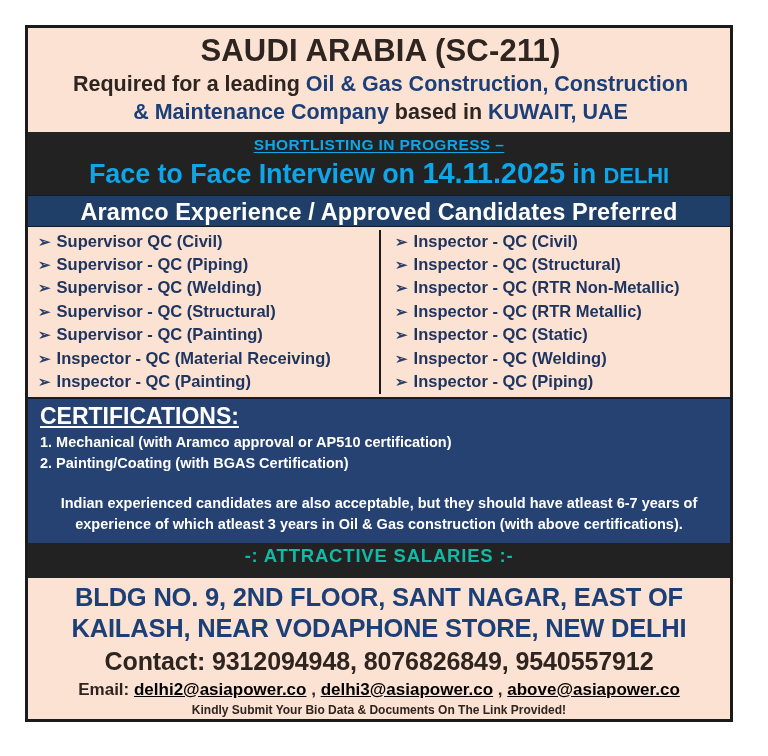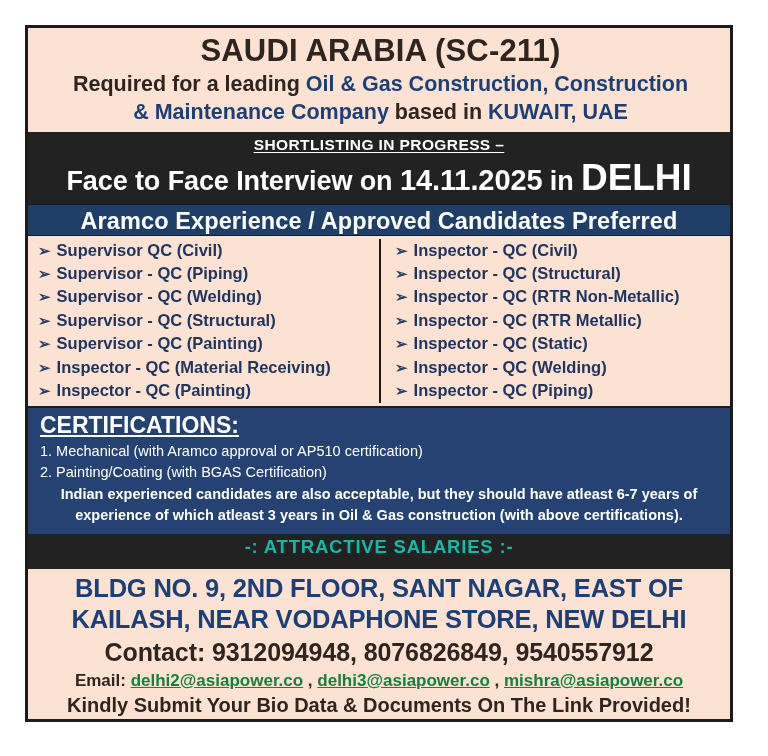--- a/index.html
+++ b/index.html
@@ -50,40 +50,40 @@
     font-weight: bold;
     color: #2e2420;
     line-height: 1.30;
     white-space: nowrap;
   }
   .subline .blue { color: #1c3f78; }
 
   
   .black-band {
     background: #222222;
-    color: #ffffff;
+    color: #0ea5e9;
     text-align: center;
     padding: 4px 0 5px 0;
   }
   .shortlisting {
     font-size: 15.5px;
     font-weight: bold;
     letter-spacing: 0.4px;
     text-decoration: underline;
     text-underline-offset: 2px;
     margin-bottom: 3px;
   }
   .facetoface {
     font-size: 27px;
     font-weight: bold;
     letter-spacing: -0.1px;
     white-space: nowrap;
   }
   .facetoface .date { font-size: 29px; }
-  .facetoface .city { font-size: 37px; }
+  .facetoface .city { font-size: 22px; }
 
   
   .aramco-band {
     background: #1f3f68;
     color: #ffffff;
     text-align: center;
     font-size: 23.5px;
     font-weight: bold;
     padding: 3px 0 0 0;
     letter-spacing: 0.1px;
@@ -132,26 +132,26 @@
   }
   .cert-title {
     font-size: 23px;
     font-weight: bold;
     text-decoration: underline;
     text-underline-offset: 2px;
     margin-bottom: 2px;
   }
   .cert-line {
     font-size: 14.5px;
-    font-weight: normal;
+    font-weight: bold;
     line-height: 1.45;
     white-space: nowrap;
   }
   .cert-note {
-    margin-top: 1px;
+    margin-top: 19px;
     font-size: 14.5px;
     font-weight: bold;
     text-align: center;
     line-height: 1.45;
   }
   .cert-note .l2 { display: block; }
 
   
   .salaries-band {
     background: #222222;
@@ -187,26 +187,26 @@
     white-space: nowrap;
   }
   .email-row {
     font-size: 17px;
     font-weight: bold;
     color: #2e2420;
     margin-top: 4px;
     white-space: nowrap;
   }
   .email-row a {
-    color: #15803d;
+    color: #000000;
     text-decoration: underline;
     text-underline-offset: 1px;
   }
   .footnote {
-    font-size: 20px;
+    font-size: 12px;
     font-weight: bold;
     color: #2e2420;
     margin-top: 3px;
     white-space: nowrap;
   }
 </style>
 </head>
 <body>
 
 <div id="ad">
@@ -307,18 +307,18 @@
     </div>
   </div>
 
   <div class="salaries-band">-: ATTRACTIVE SALARIES :-</div>
 
   <div class="bottom-block">
     <div class="address">BLDG NO. 9, 2ND FLOOR, SANT NAGAR, EAST OF</div>
     <div class="address">KAILASH, NEAR VODAPHONE STORE, NEW DELHI</div>
     <div class="contact">Contact: 9312094948, 8076826849, 9540557912</div>
     <div class="email-row">
-      <span>Email: </span><a href="#">delhi2@asiapower.co</a><span> , </span><a href="#">delhi3@asiapower.co</a><span> , </span><a href="#">mishra@asiapower.co</a>
+      <span>Email: </span><a href="#">delhi2@asiapower.co</a><span> , </span><a href="#">delhi3@asiapower.co</a><span> , </span><a href="#">above@asiapower.co</a>
     </div>
     <div class="footnote">Kindly Submit Your Bio Data &amp; Documents On The Link Provided!</div>
   </div>
 
 </div>
 
 </body></html>

